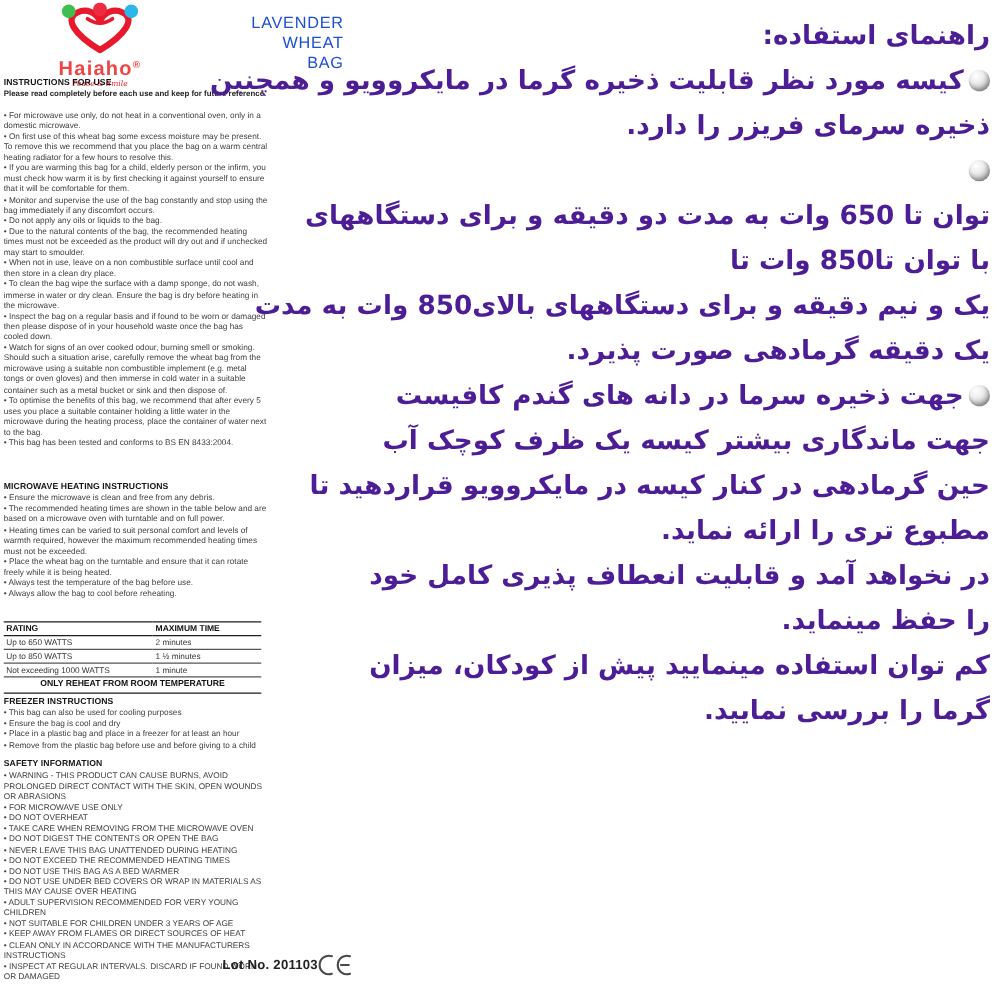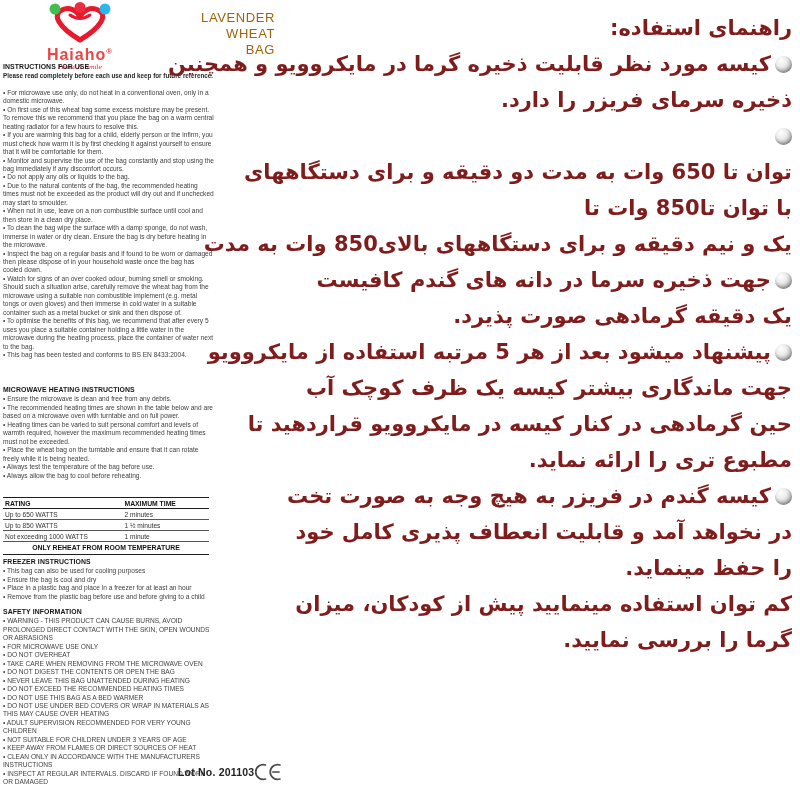--- a/index.html
+++ b/index.html
@@ -9,21 +9,21 @@
 
   
   .logo { position:absolute; left:22px; top:2px; width:116px; text-align:center; }
   .logo svg { display:block; margin:0 auto; }
   .brand { color:#ef4444; font-weight:bold; font-size:16px; line-height:15px; letter-spacing:1px; }
   .brand sup { font-size:8px; font-weight:bold; }
   .tagline { color:#e8192c; font-style:italic; font-size:6px; font-family:"DejaVu Serif", serif; margin-top:1px; }
 
   
   .title { position:absolute; left:150px; top:10px; width:125px; text-align:right;
-           color:#a16207; font-size:13px; line-height:16px; letter-spacing:.6px; }
+           color:#1d4ed8; font-size:13px; line-height:16px; letter-spacing:.6px; }
 
   
   .eng { position:absolute; left:3px; width:212px; font-size:6.6px; line-height:8.45px; color:#3e3e3e; }
   .sec-h { font-weight:bold; color:#141414; font-size:6.9px; letter-spacing:.1px; margin-bottom:1px; }
   .sec-sub { font-weight:bold; color:#1f1f1f; font-size:6.3px; margin-bottom:8px; }
   .b-line { color:#3e3e3e; }
   #sec-use   { top:63px; }
   #sec-micro { top:386px; }
   #sec-frz   { top:558px; }
   #sec-safe  { top:608px; }
@@ -37,21 +37,21 @@
   th:last-child, td:last-child { width:42%; }
   .tbl-foot { font-weight:bold; text-align:center; font-size:6.9px; color:#111;
               padding:2px 0 3px; border-bottom:1.3px solid #1d1d1d; }
 
   
   .footer { position:absolute; left:178px; top:762px; display:flex; align-items:center; }
   .lot { font-weight:bold; font-size:10.5px; color:#222; letter-spacing:.2px; }
 
   
   .fa { position:absolute; top:10px; left:0; right:8px; direction:rtl; }
-  .fa-line { font-family:"DejaVu Sans", sans-serif; font-weight:bold; color:#7f1d1d;
+  .fa-line { font-family:"DejaVu Sans", sans-serif; font-weight:bold; color:#4c1d95;
              font-size:21px; line-height:36px; height:36px; white-space:nowrap; text-align:right; }
   .sphere { display:inline-block; width:17px; height:17px; border-radius:50%;
             background:radial-gradient(circle at 35% 28%, #ffffff 0%, #ececec 35%, #c2c2c2 65%, #909090 100%);
             box-shadow:inset -1px -2px 3px rgba(0,0,0,.25);
             vertical-align:-2px; margin-left:4px; }
 </style>
 </head>
 <body>
 
 <div class="sheet">
@@ -165,26 +165,24 @@
   </div>
 
   <div class="fa">
       <div class="fa-line"><span>راهنمای استفاده:</span></div>
       <div class="fa-line"><span class="sphere"></span><span>کیسه مورد نظر قابلیت ذخیره گرما در مایکروویو و همچنین</span></div>
       <div class="fa-line"><span>ذخیره سرمای فریزر را دارد.</span></div>
       <div class="fa-line"><span class="sphere"></span></div>
       <div class="fa-line"><span>توان تا 650 وات به مدت دو دقیقه و برای دستگاههای</span></div>
       <div class="fa-line"><span>با توان تا850 وات تا</span></div>
       <div class="fa-line"><span>یک و نیم دقیقه و برای دستگاههای بالای850 وات به مدت</span></div>
+      <div class="fa-line"><span>یک دقیقه گرمادهی صورت پذیرد.</span></div>
       <div class="fa-line"><span class="sphere"></span><span>جهت ذخیره سرما در دانه های گندم کافیست</span></div>
-      <div class="fa-line"><span>یک دقیقه گرمادهی صورت پذیرد.</span></div>
-      <div class="fa-line"><span class="sphere"></span><span>پیشنهاد میشود بعد از هر 5 مرتبه استفاده از مایکروویو</span></div>
       <div class="fa-line"><span>جهت ماندگاری بیشتر کیسه یک ظرف کوچک آب</span></div>
       <div class="fa-line"><span>حین گرمادهی در کنار کیسه در مایکروویو قراردهید تا</span></div>
       <div class="fa-line"><span>مطبوع تری را ارائه نماید.</span></div>
-      <div class="fa-line"><span class="sphere"></span><span>کیسه گندم در فریزر به هیچ وجه به صورت تخت</span></div>
       <div class="fa-line"><span>در نخواهد آمد و قابلیت انعطاف پذیری کامل خود</span></div>
       <div class="fa-line"><span>را حفظ مینماید.</span></div>
       <div class="fa-line"><span>کم توان استفاده مینمایید پیش از کودکان، میزان</span></div>
       <div class="fa-line"><span>گرما را بررسی نمایید.</span></div>
     </div>
 
 </div>
 
 </body></html>

